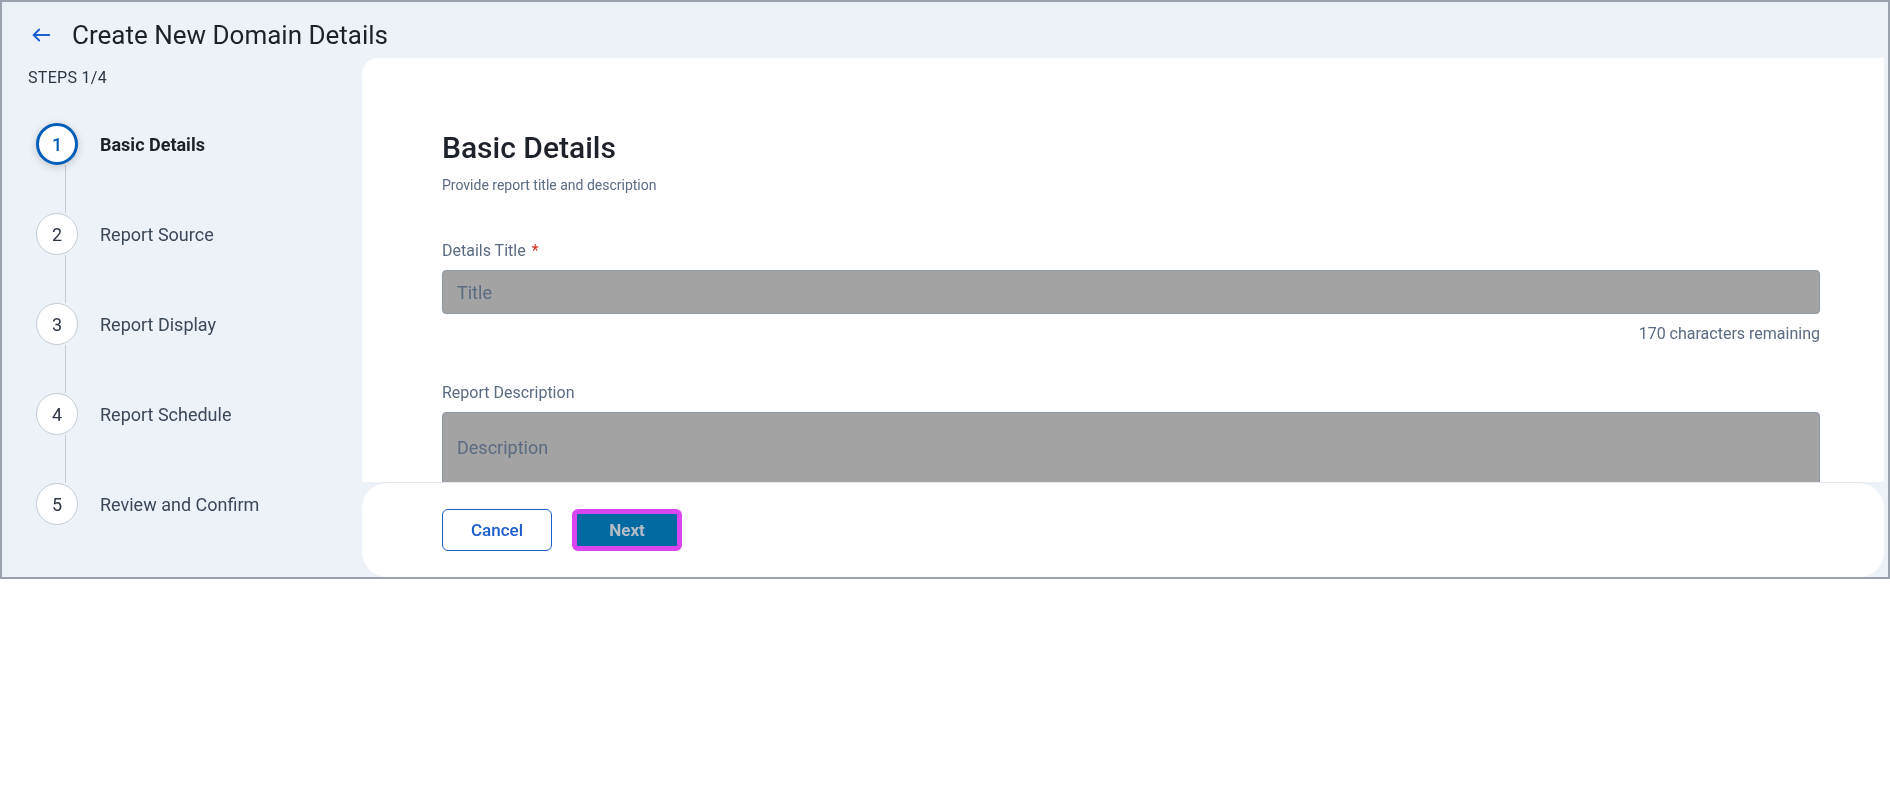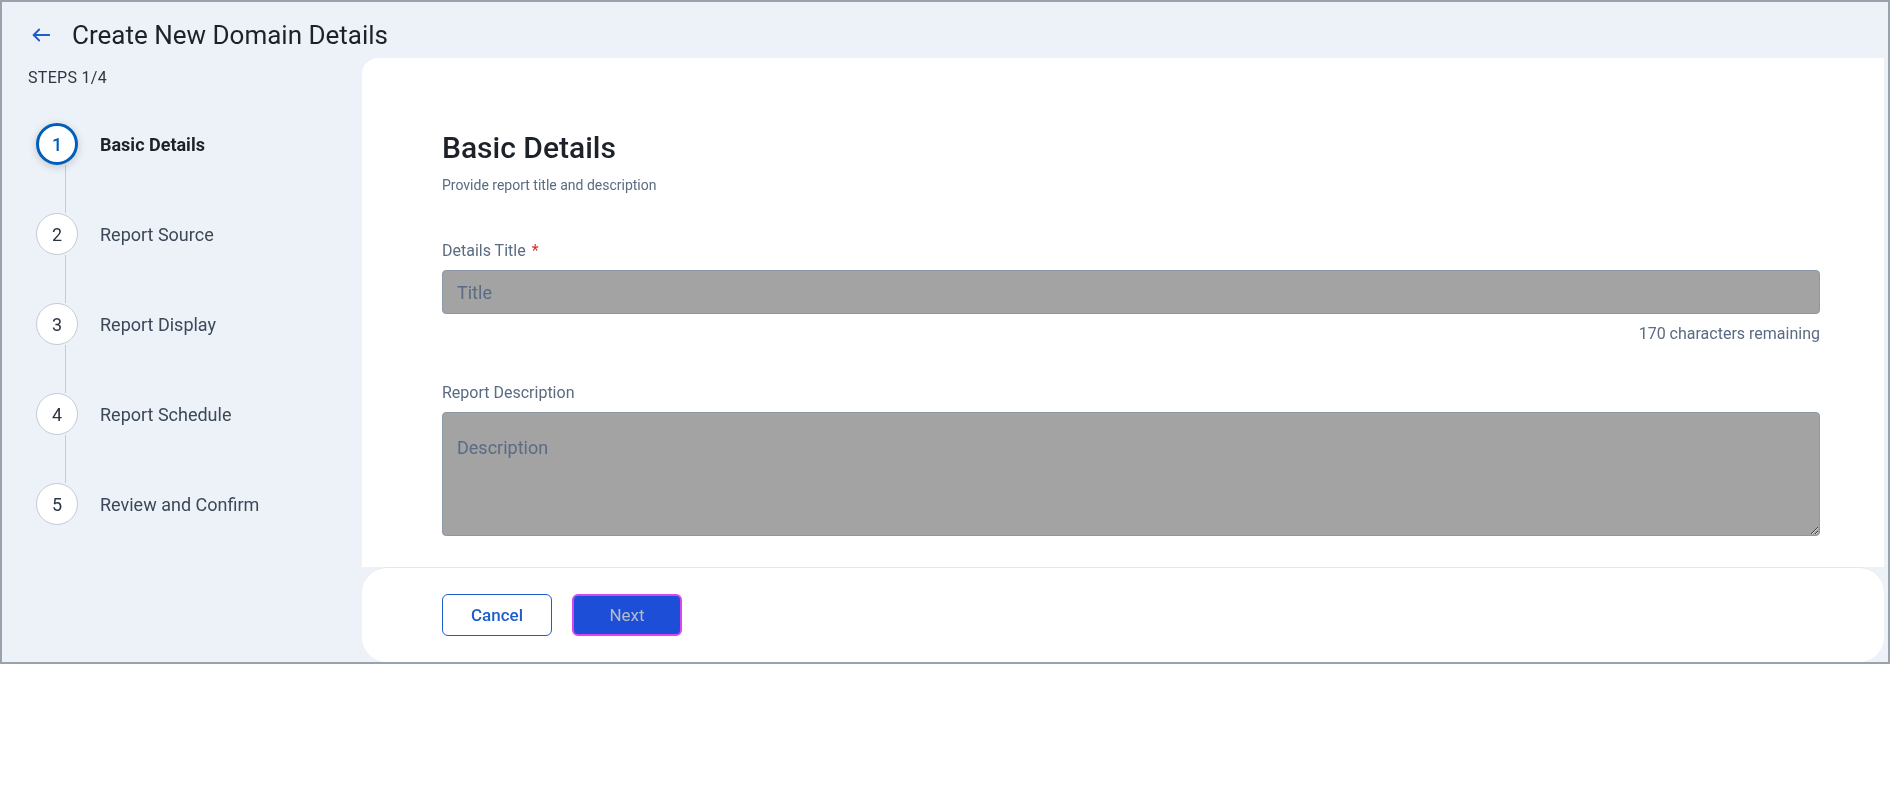--- a/index.html
+++ b/index.html
@@ -5,21 +5,21 @@
   * { box-sizing: border-box; margin: 0; padding: 0; }
   html, body {
     width: 100%; height: 100%;
     font-family: -apple-system, BlinkMacSystemFont, "Segoe UI", Roboto, "Helvetica Neue", Arial, sans-serif;
     font-size: 16px;
     color: #1d2129;
     background: #ffffff;
   }
   .app-frame {
     width: 1890px;
-    height: 664px;
+    height: 579px;
     border: 2px solid #9aa3ad;
     background: #edf2f8;
     display: flex;
     flex-direction: column;
     overflow: hidden;
   }
 
   
   .header {
     display: flex;
@@ -196,24 +196,25 @@
     cursor: pointer;
     padding: 0 24px;
   }
   .btn-outline {
     background: #ffffff;
     border: 1.5px solid #1d5ecc;
     color: #1d5ecc;
     font-weight: 500;
   }
   .btn-disabled {
-    background: #1d4ed8;
-    border: 2px solid #d946ef;
+    background: #0369a1;
+    border: 5px solid #d946ef;
     color: #b4bcc6;
     cursor: not-allowed;
+    font-weight: bold;
   }
 </style>
 </head>
 <body>
 
 <div class="app-frame">
 
   <div class="header">
     <span class="back-arrow">
       <svg width="22" height="22" viewBox="0 0 24 24" fill="none" stroke-width="2" stroke-linecap="round" stroke-linejoin="round">

